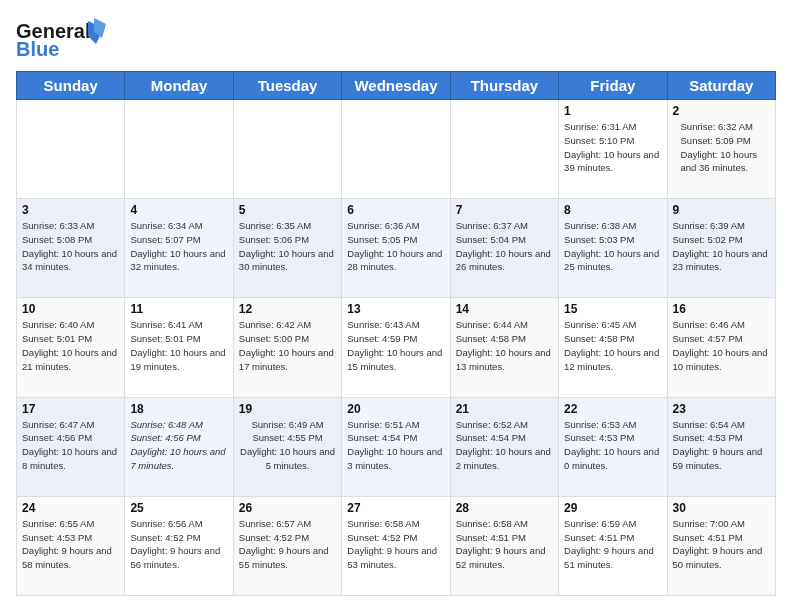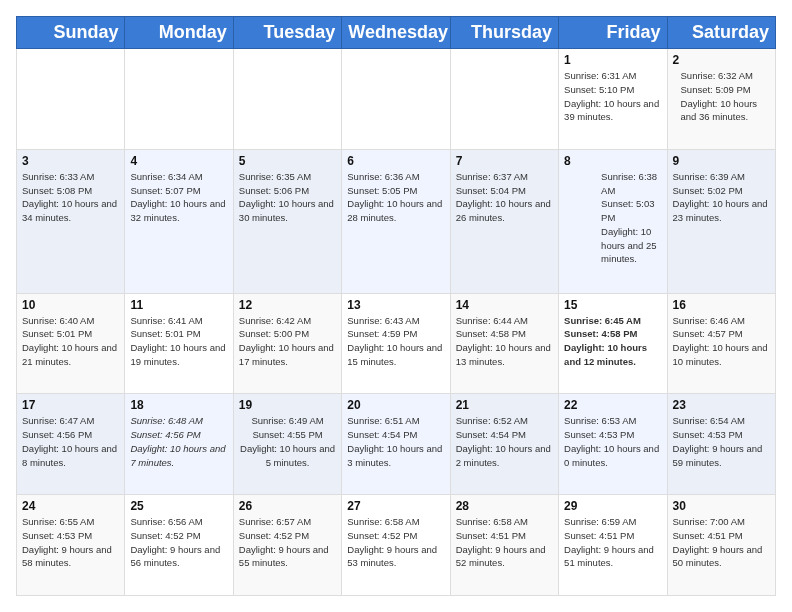--- a/index.html
+++ b/index.html
@@ -43,23 +43,23 @@
     .calendar {
       flex: 1;
       border: 1px solid #ccc;
       border-collapse: collapse;
       width: 100%;
       table-layout: fixed;
     }
     .calendar th {
       background-color: #3a7bd5;
       color: white;
-      text-align: right;
+      text-align: center;
       padding: 5px 6px;
-      font-size: 18px;
+      font-size: 15px;
       border: 1px solid #2a5faa;
     }
     .calendar td {
       vertical-align: top;
       padding: 4px 5px;
       border: 1px solid #ddd;
       font-size: 10px;
       color: #333;
       height: 85px;
       background: #fff;
@@ -85,20 +85,34 @@
       color: #333;
     }
     .empty-cell {
       background: #fff !important;
     }
   </style>
 </head>
 <body>
 
 <div class="page">
+  <div class="header">
+    <div class="logo">
+      <svg width="90" height="45" viewBox="0 0 90 45">
+        <text x="0" y="22" font-size="20" font-weight="bold" fill="#1a1a1a" font-family="Arial">General</text>
+        <text x="0" y="40" font-size="20" font-weight="bold" fill="#3a7bd5" font-family="Arial">Blue</text>
+        <polygon points="72,5 88,12 80,28 72,20" fill="#3a7bd5"></polygon>
+        <polygon points="78,2 90,8 86,22 78,16" fill="#5a9be5"></polygon>
+      </svg>
+    </div>
+    <div class="title-section">
+      <div class="month-title"></div>
+      <div class="subtitle"></div>
+    </div>
+  </div>
 
   <table class="calendar">
     <thead>
       <tr>
       <th>Sunday</th>
           <th>Monday</th>
           <th>Tuesday</th>
           <th>Wednesday</th>
           <th>Thursday</th>
           <th>Friday</th>
@@ -151,21 +165,21 @@
 Daylight: 10 hours and 28 minutes.</div>
           </td>
           <td>
             <div class="day-num">7</div>
             <div class="day-info" style="white-space: pre-line;">Sunrise: 6:37 AM
 Sunset: 5:04 PM
 Daylight: 10 hours and 26 minutes.</div>
           </td>
           <td>
             <div class="day-num">8</div>
-            <div class="day-info" style="white-space: pre-line; margin-left: 37px;">Sunrise: 6:38 AM
+            <div class="day-info" style="white-space: pre-line;">Sunrise: 6:38 AM
 Sunset: 5:03 PM
 Daylight: 10 hours and 25 minutes.</div>
           </td>
           <td>
             <div class="day-num">9</div>
             <div class="day-info" style="white-space: pre-line;">Sunrise: 6:39 AM
 Sunset: 5:02 PM
 Daylight: 10 hours and 23 minutes.</div>
           </td>
         </tr>
@@ -195,21 +209,21 @@
 Daylight: 10 hours and 15 minutes.</div>
           </td>
           <td>
             <div class="day-num">14</div>
             <div class="day-info" style="white-space: pre-line;">Sunrise: 6:44 AM
 Sunset: 4:58 PM
 Daylight: 10 hours and 13 minutes.</div>
           </td>
           <td>
             <div class="day-num">15</div>
-            <div class="day-info" style="white-space: pre-line; font-weight: bold;">Sunrise: 6:45 AM
+            <div class="day-info" style="white-space: pre-line;">Sunrise: 6:45 AM
 Sunset: 4:58 PM
 Daylight: 10 hours and 12 minutes.</div>
           </td>
           <td>
             <div class="day-num">16</div>
             <div class="day-info" style="white-space: pre-line;">Sunrise: 6:46 AM
 Sunset: 4:57 PM
 Daylight: 10 hours and 10 minutes.</div>
           </td>
         </tr>

